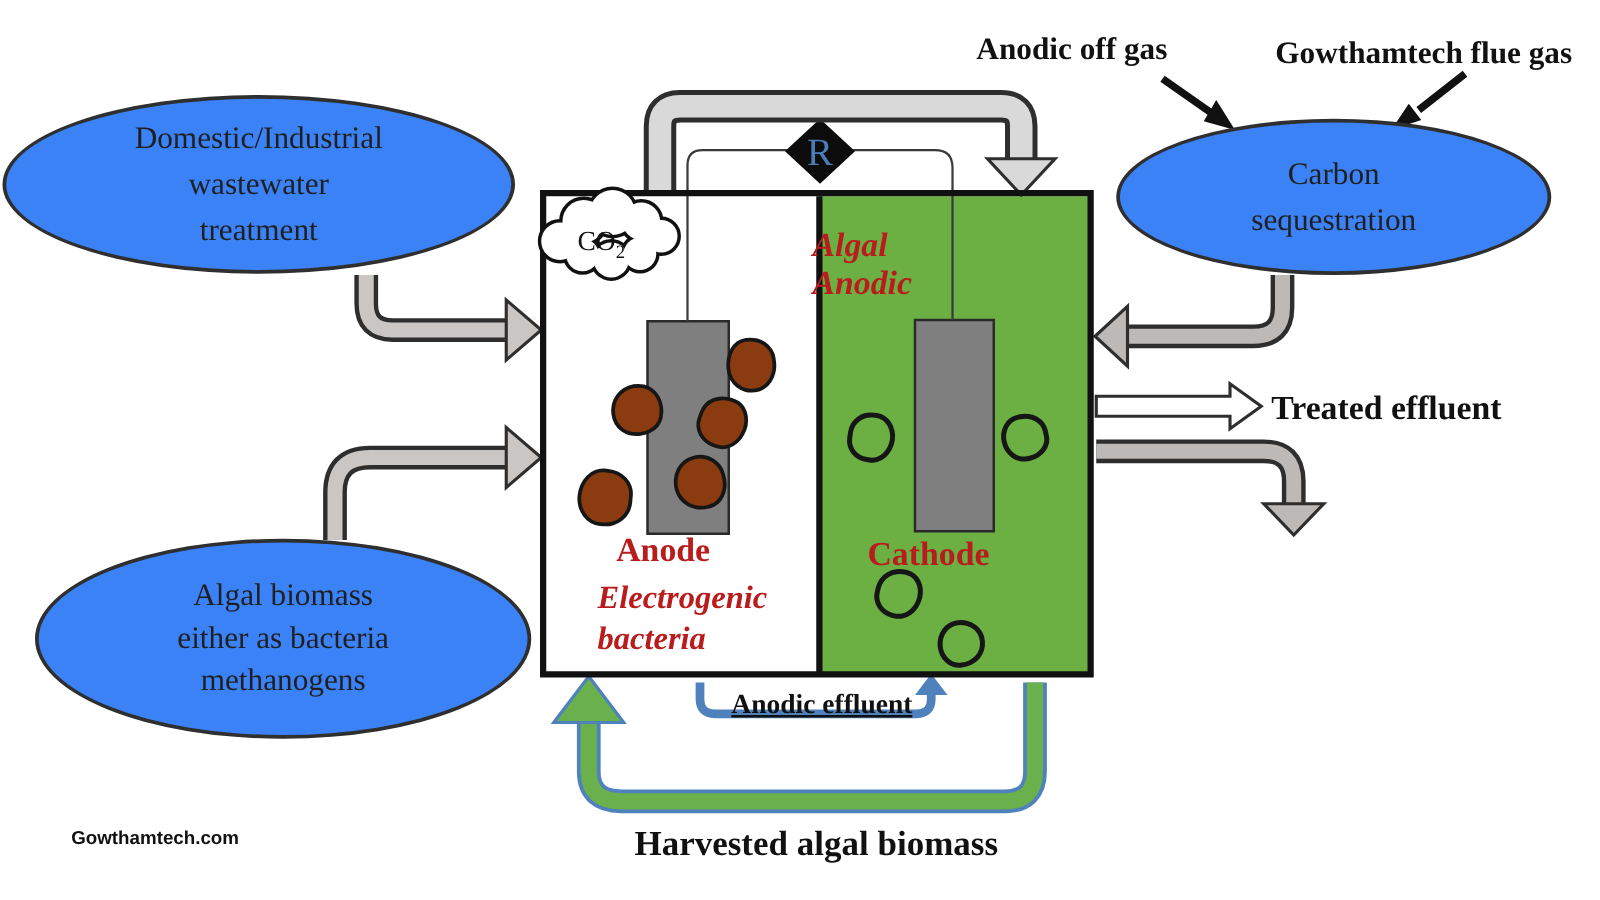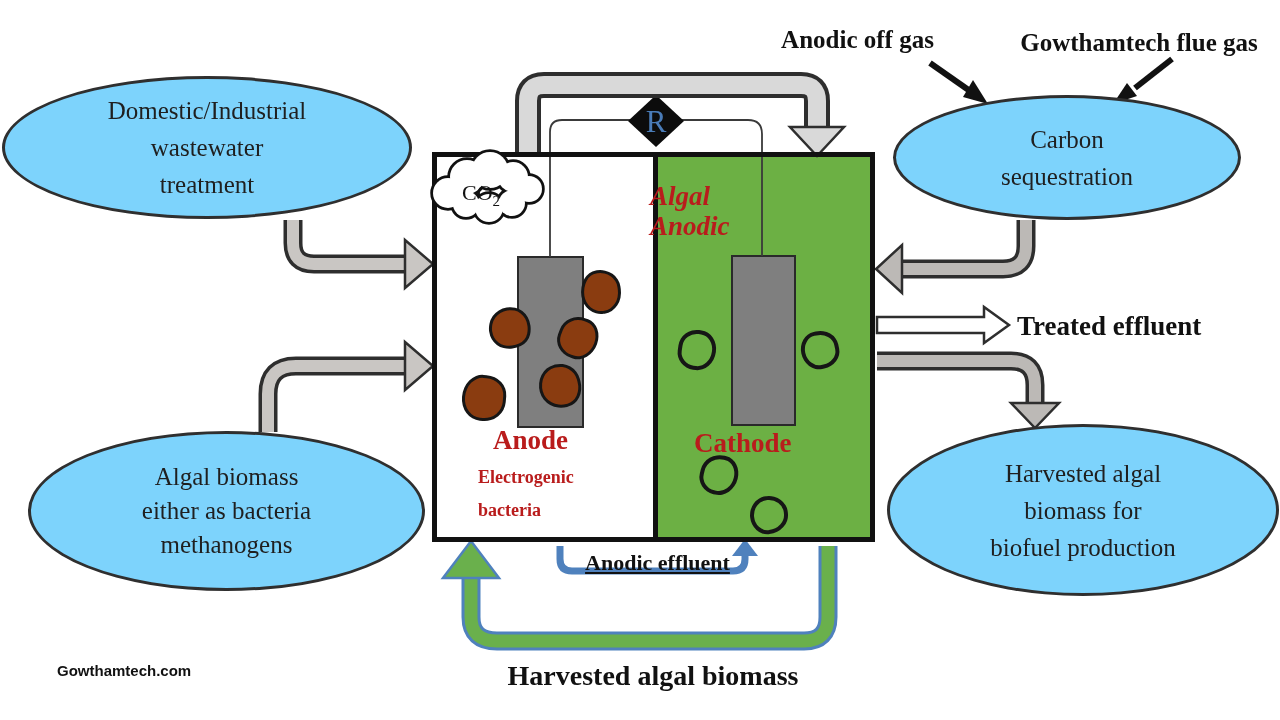--- a/index.html
+++ b/index.html
@@ -1,19 +1,19 @@
 <!DOCTYPE html>
 <html><head>
 <meta charset="utf-8">
 <style>
   html,body{margin:0;padding:0;background:#ffffff;}
   #stage{position:relative;width:1280px;height:720px;background:#ffffff;overflow:hidden;
          font-family:"Liberation Serif", serif;color:#1c1c1c;}
   #diagram-svg{position:absolute;left:0;top:0;z-index:2;}
-  .node{position:absolute;z-index:3;background:#7dd3fc;border:3px solid #2f2f2f;border-radius:50%;
+  .node{position:absolute;z-index:3;background:#3b82f6;border:3px solid #2f2f2f;border-radius:50%;
         display:flex;flex-direction:column;align-items:center;justify-content:center;
         text-align:center;font-size:25px;color:#1f1f1f;}
   .node span{display:block;}
   .flow-label{position:absolute;z-index:5;font-weight:bold;font-size:25px;color:#111;text-align:center;white-space:nowrap;}
   .cell-label{position:absolute;z-index:5;font-weight:bold;color:#b91c1c;text-align:left;}
   .blob{position:absolute;z-index:4;box-sizing:border-box;}
   .blob.bacteria{background:#8a3c10;border:3px solid #161616;}
   .blob.algae{background:transparent;border:4px solid #161616;}
   .co2{position:absolute;z-index:5;font-size:22px;color:#111;}
   .co2 .sub{font-size:15px;vertical-align:-6px;}
@@ -136,39 +136,34 @@
     <span>Algal biomass</span>
     <span>either as bacteria</span>
     <span>methanogens</span>
   </div>
 
   <div class="node" style="left:893px;top:95px;width:342px;height:119px;line-height:37px;">
     <span>Carbon</span>
     <span>sequestration</span>
   </div>
 
-  <div class="node" style="left:887px;top:424px;width:386px;height:166px;line-height:37px;">
-    <span>Harvested algal</span>
-    <span>biomass for</span>
-    <span>biofuel production</span>
-  </div>
 
   <div class="flow-label" style="left:755px;top:26px;width:205px;">Anodic off gas</div>
   <div class="flow-label" style="left:1013px;top:29px;width:252px;">Gowthamtech flue gas</div>
   <div class="flow-label" style="left:1017px;top:311px;font-size:27px;text-align:left;">Treated effluent</div>
   <div class="flow-label" style="left:540px;top:550px;width:235px;font-size:22px;text-decoration:underline;">Anodic effluent</div>
   <div class="flow-label" style="left:468px;top:660px;width:370px;font-size:28px;">Harvested algal biomass</div>
 
   <div class="cell-label" style="left:650px;top:181px;width:128px;font-size:27px;font-style:italic;line-height:30px;">
     <span style="display:block">Algal</span>
     <span style="display:block">Anodic</span>
   </div>
   <div class="cell-label" style="left:493px;top:425px;width:112px;font-size:27px;">Anode</div>
   <div class="cell-label" style="left:694px;top:428px;width:125px;font-size:27px;">Cathode</div>
-  <div class="cell-label" style="left:478px;top:461px;width:145px;font-size:18px;line-height:33px;">
+  <div class="cell-label" style="left:478px;top:461px;width:145px;font-size:26px;font-style:italic;line-height:33px;">
     <span style="display:block">Electrogenic</span>
     <span style="display:block">bacteria</span>
   </div>
 
   <div class="blob bacteria" style="left:489px;top:307px;width:42px;height:42px;border-radius:52% 48% 55% 45%/50% 55% 45% 50%;transform:rotate(12deg);"></div>
   <div class="blob bacteria" style="left:581px;top:270px;width:40px;height:44px;border-radius:46% 54% 50% 50%/55% 45% 52% 48%;transform:rotate(-8deg);"></div>
   <div class="blob bacteria" style="left:558px;top:317px;width:40px;height:42px;border-radius:55% 45% 48% 52%/48% 52% 55% 45%;transform:rotate(20deg);"></div>
   <div class="blob bacteria" style="left:539px;top:364px;width:42px;height:44px;border-radius:50% 50% 45% 55%/53% 47% 50% 50%;transform:rotate(-15deg);"></div>
   <div class="blob bacteria" style="left:462px;top:375px;width:44px;height:46px;border-radius:48% 52% 52% 48%/55% 45% 48% 52%;transform:rotate(5deg);"></div>
 

